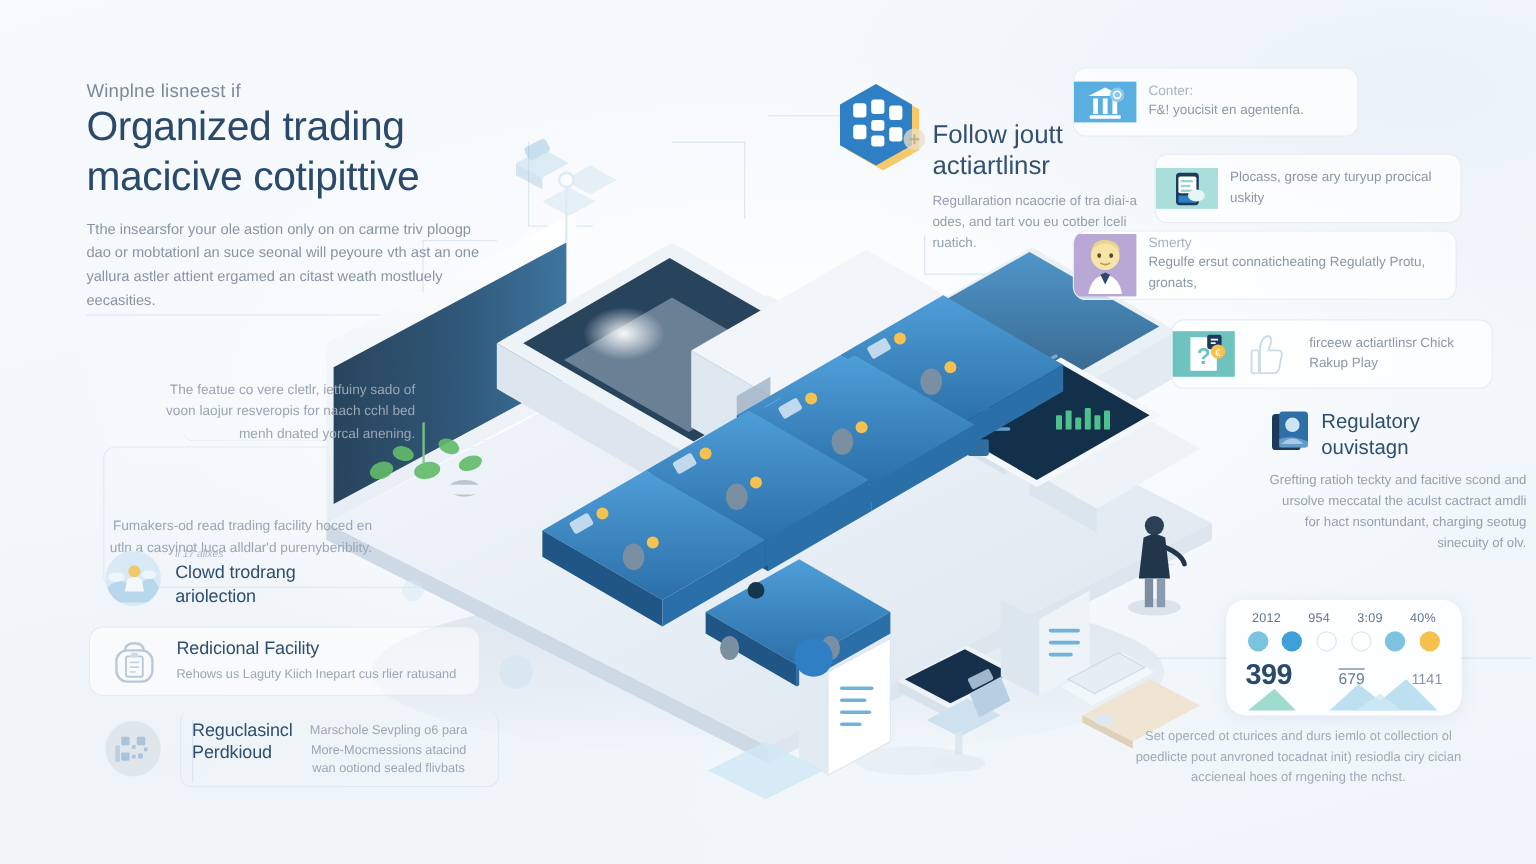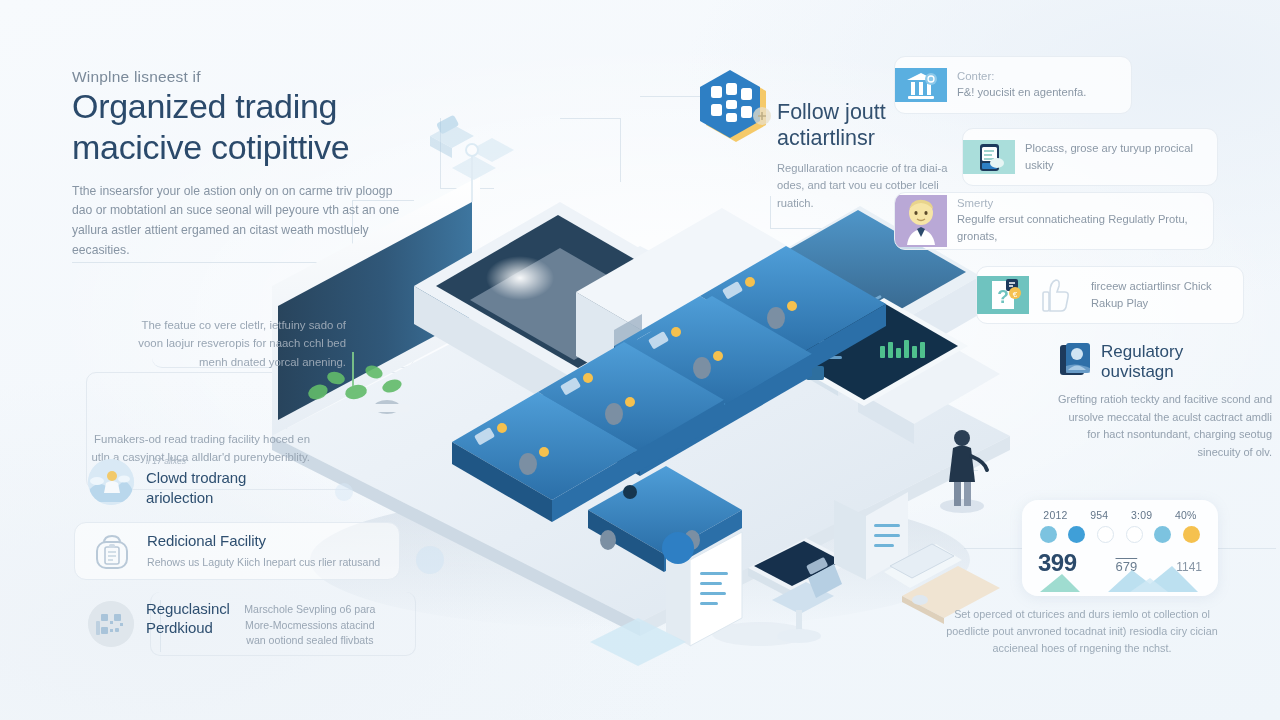--- a/index.html
+++ b/index.html
@@ -582,21 +582,21 @@
           <rect x="26" y="13" width="7" height="7" rx="1"></rect>
           <rect x="13" y="26" width="7" height="7" rx="1"></rect>
           <rect x="27" y="27" width="4" height="4" rx="1"></rect>
           <rect x="22" y="20" width="3" height="3"></rect>
           <rect x="22" y="28" width="3" height="3"></rect>
           <rect x="32" y="22" width="3" height="3"></rect>
         </g>
         <rect x="8" y="20" width="4" height="14" rx="1" fill="#bdd0e0"></rect>
       </svg>
     </span>
-    <span class="txt" style="display:flex; gap:10px; align-items:flex-start;">
+    <span class="txt" style="display:flex; gap:10px; align-items:flex-start;margin-left:14px;">
       <span>
         <span class="ltitle" style="display:block">Reguclasincl</span>
         <span class="ltitle" style="display:block">Perdkioud</span>
       </span>
       <span class="lsub" style="max-width:140px; text-align:center; margin-top:3px;">Marschole Sevpling o6 para More-Mocmessions atacind wan ootiond sealed flivbats</span>
     </span>
   </div>
 
   <div style="position:absolute; left:684px; top:58px; width:100px; height:100px;">
     <svg width="100" height="100" viewBox="0 0 100 100">

